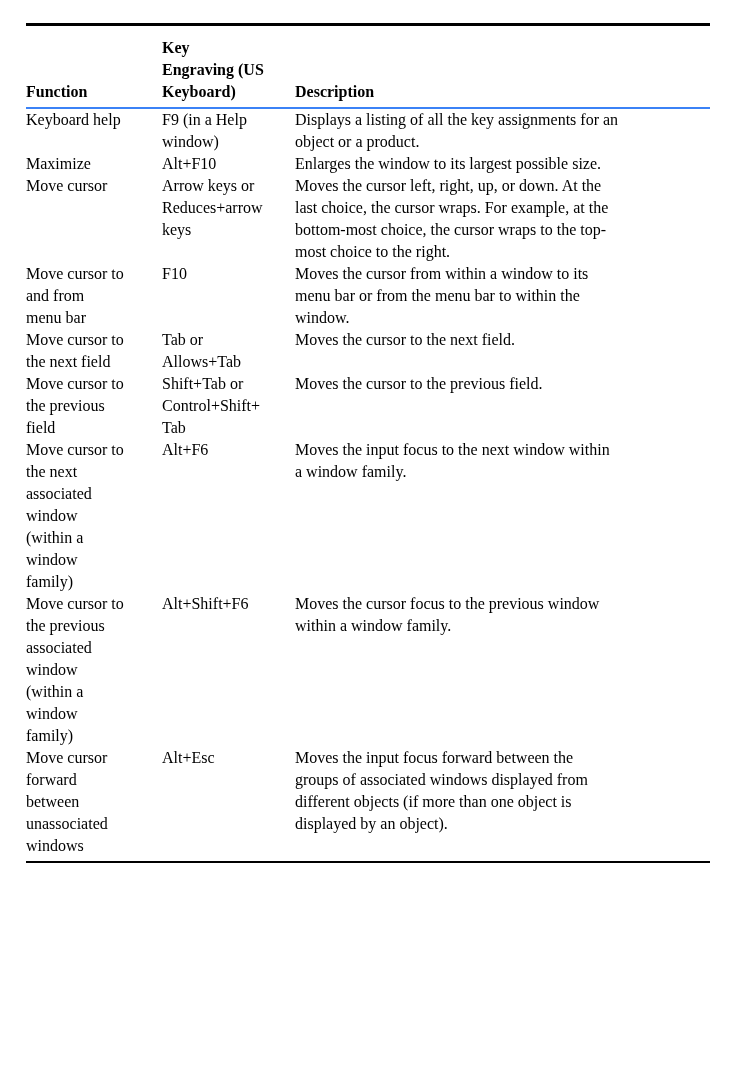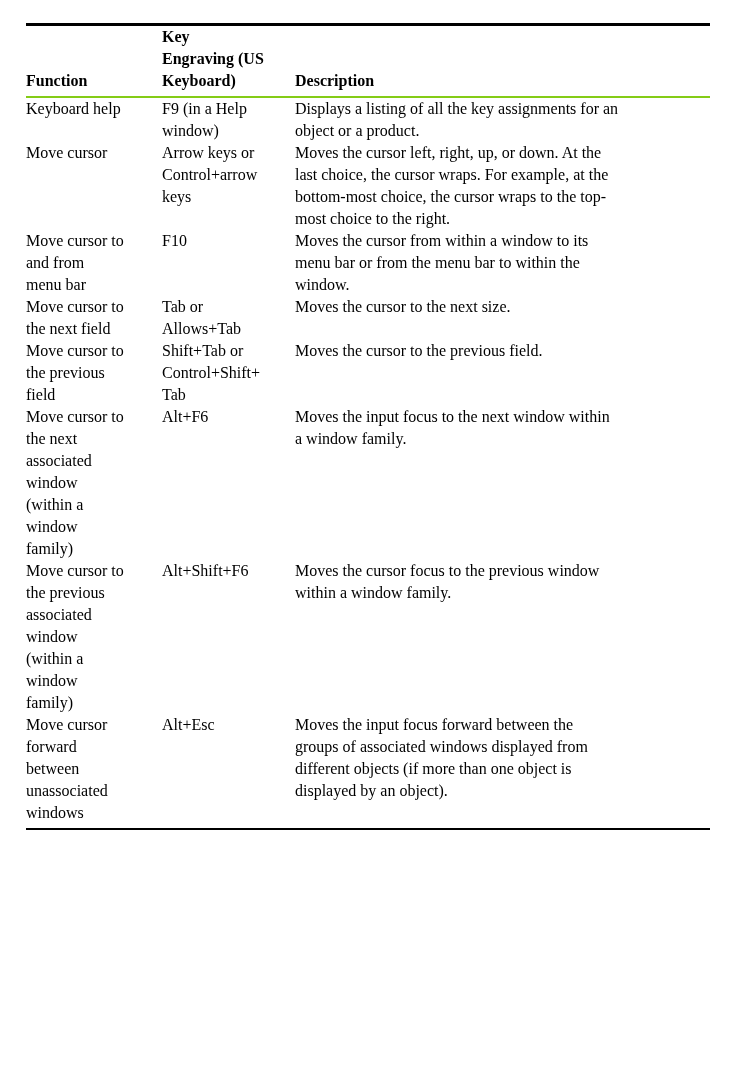--- a/index.html
+++ b/index.html
@@ -33,22 +33,23 @@
   th, td {
     text-align: left;
     font-weight: normal;
     padding: 0;
     white-space: pre-line;
     overflow: visible;
   }
   thead th {
     vertical-align: bottom;
     font-weight: bold;
+    padding-top: 11px;
     padding-bottom: 4px;
-    border-bottom: 2px solid #84cc16;
+    border-bottom: 2px solid #3b82f6;
   }
   tbody td {
     vertical-align: top;
     padding-right: 10px;
   }
   tbody tr:last-child td {
     padding-bottom: 4px;
   }
 </style>
 </head>
@@ -72,44 +73,49 @@
     </thead>
     <tbody>
       <tr>
         <td>Keyboard help</td>
         <td>F9 (in a Help
 window)</td>
         <td>Displays a listing of all the key assignments for an
 object or a product.</td>
       </tr>
       <tr>
+        <td>Maximize</td>
+        <td>Alt+F10</td>
+        <td>Enlarges the window to its largest possible size.</td>
+      </tr>
+      <tr>
         <td>Move cursor</td>
         <td>Arrow keys or
-Control+arrow
+Reduces+arrow
 keys</td>
         <td>Moves the cursor left, right, up, or down. At the
 last choice, the cursor wraps. For example, at the
 bottom-most choice, the cursor wraps to the top-
 most choice to the right.</td>
       </tr>
       <tr>
         <td>Move cursor to
 and from
 menu bar</td>
         <td>F10</td>
         <td>Moves the cursor from within a window to its
 menu bar or from the menu bar to within the
 window.</td>
       </tr>
       <tr>
         <td>Move cursor to
 the next field</td>
         <td>Tab or
 Allows+Tab</td>
-        <td>Moves the cursor to the next size.</td>
+        <td>Moves the cursor to the next field.</td>
       </tr>
       <tr>
         <td>Move cursor to
 the previous
 field</td>
         <td>Shift+Tab or
 Control+Shift+
 Tab</td>
         <td>Moves the cursor to the previous field.</td>
       </tr>

